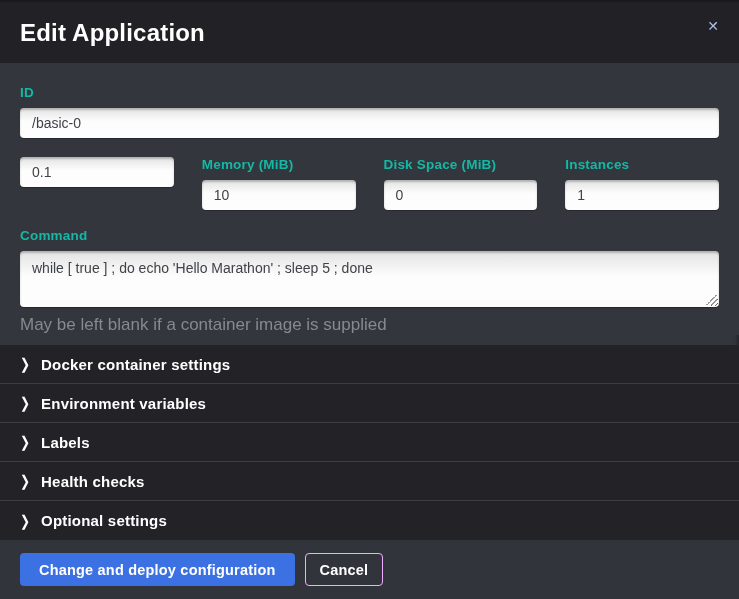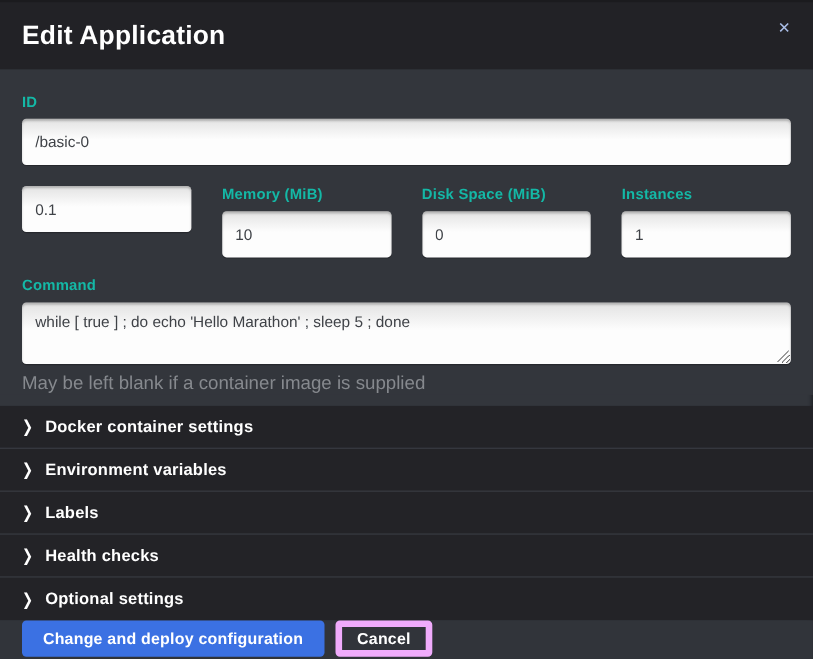--- a/index.html
+++ b/index.html
@@ -49,21 +49,21 @@
   }
   .text-input, .text-area {
     width: 100%;
     border: none; border-radius: 4px;
     background: linear-gradient(180deg, #e2e2e2 0%, #fdfdfd 45%);
     box-shadow: inset 0 2px 2px rgba(0,0,0,0.22), 0 1px 0 rgba(0,0,0,0.25);
     color: #3f4247; font-size: 14px;
     font-family: "Liberation Sans", "DejaVu Sans", sans-serif;
     outline: none;
   }
-  .text-input { height: 42px; padding: 0 12px; }
+  .text-input { height: 30px; padding: 0 12px; }
   .text-area {
     height: 56px; padding: 8px 12px;
     resize: vertical; display: block;
     line-height: 1.3;
   }
   .textarea-wrap { position: relative; }
   .resize-grip {
     position: absolute; right: 2px; bottom: 2px;
     width: 11px; height: 11px; pointer-events: none;
     background:
@@ -103,37 +103,37 @@
   .accordion-label {
     color: #ffffff; font-size: 15px; font-weight: 700;
     letter-spacing: 0.2px;
     text-align: center;
   }
 
   
   .modal-footer {
     flex: 1 1 auto;
     background: #31343a;
-    display: flex; 
+    display: flex; align-items: center;
     padding: 0 20px; gap: 10px;
   }
   .btn {
     height: 33px; border-radius: 4px;
     font-size: 14.5px; font-weight: 700;
     font-family: "Liberation Sans", "DejaVu Sans", sans-serif;
     cursor: pointer;
     letter-spacing: 0.2px;
   }
   .btn-primary {
     background: #3b71e3; color: #ffffff;
     border: none; padding: 0 19px;
   }
   .btn-default {
     background: transparent; color: #ffffff;
-    border: 6px solid #f0abfc; padding: 0 14px;
+    border: 1px solid #f0abfc; padding: 0 14px;
   }
 </style>
 </head>
 <body>
 
 <div class="modal">
 
   <div class="modal-header">
     <h1 class="modal-title">Edit Application</h1>
     <button class="close-btn">✕</button>

